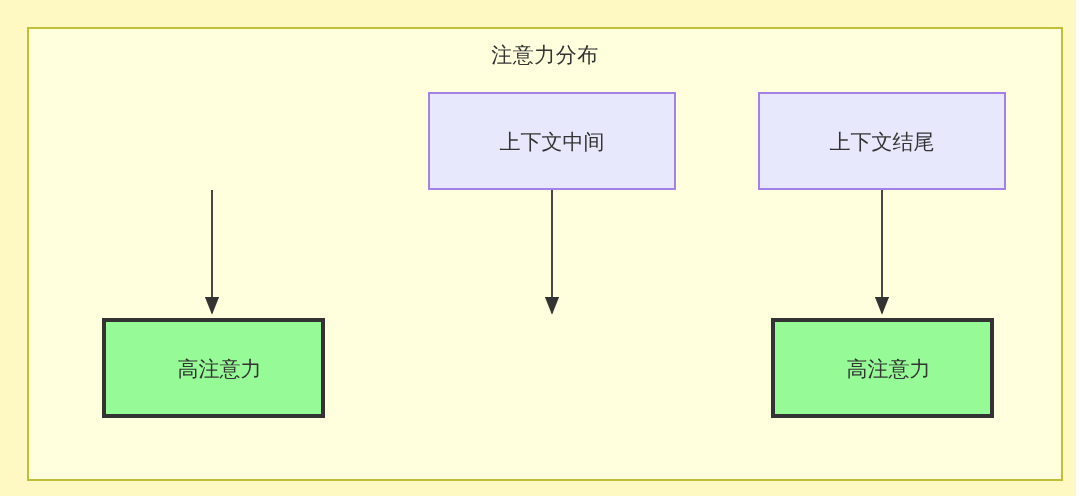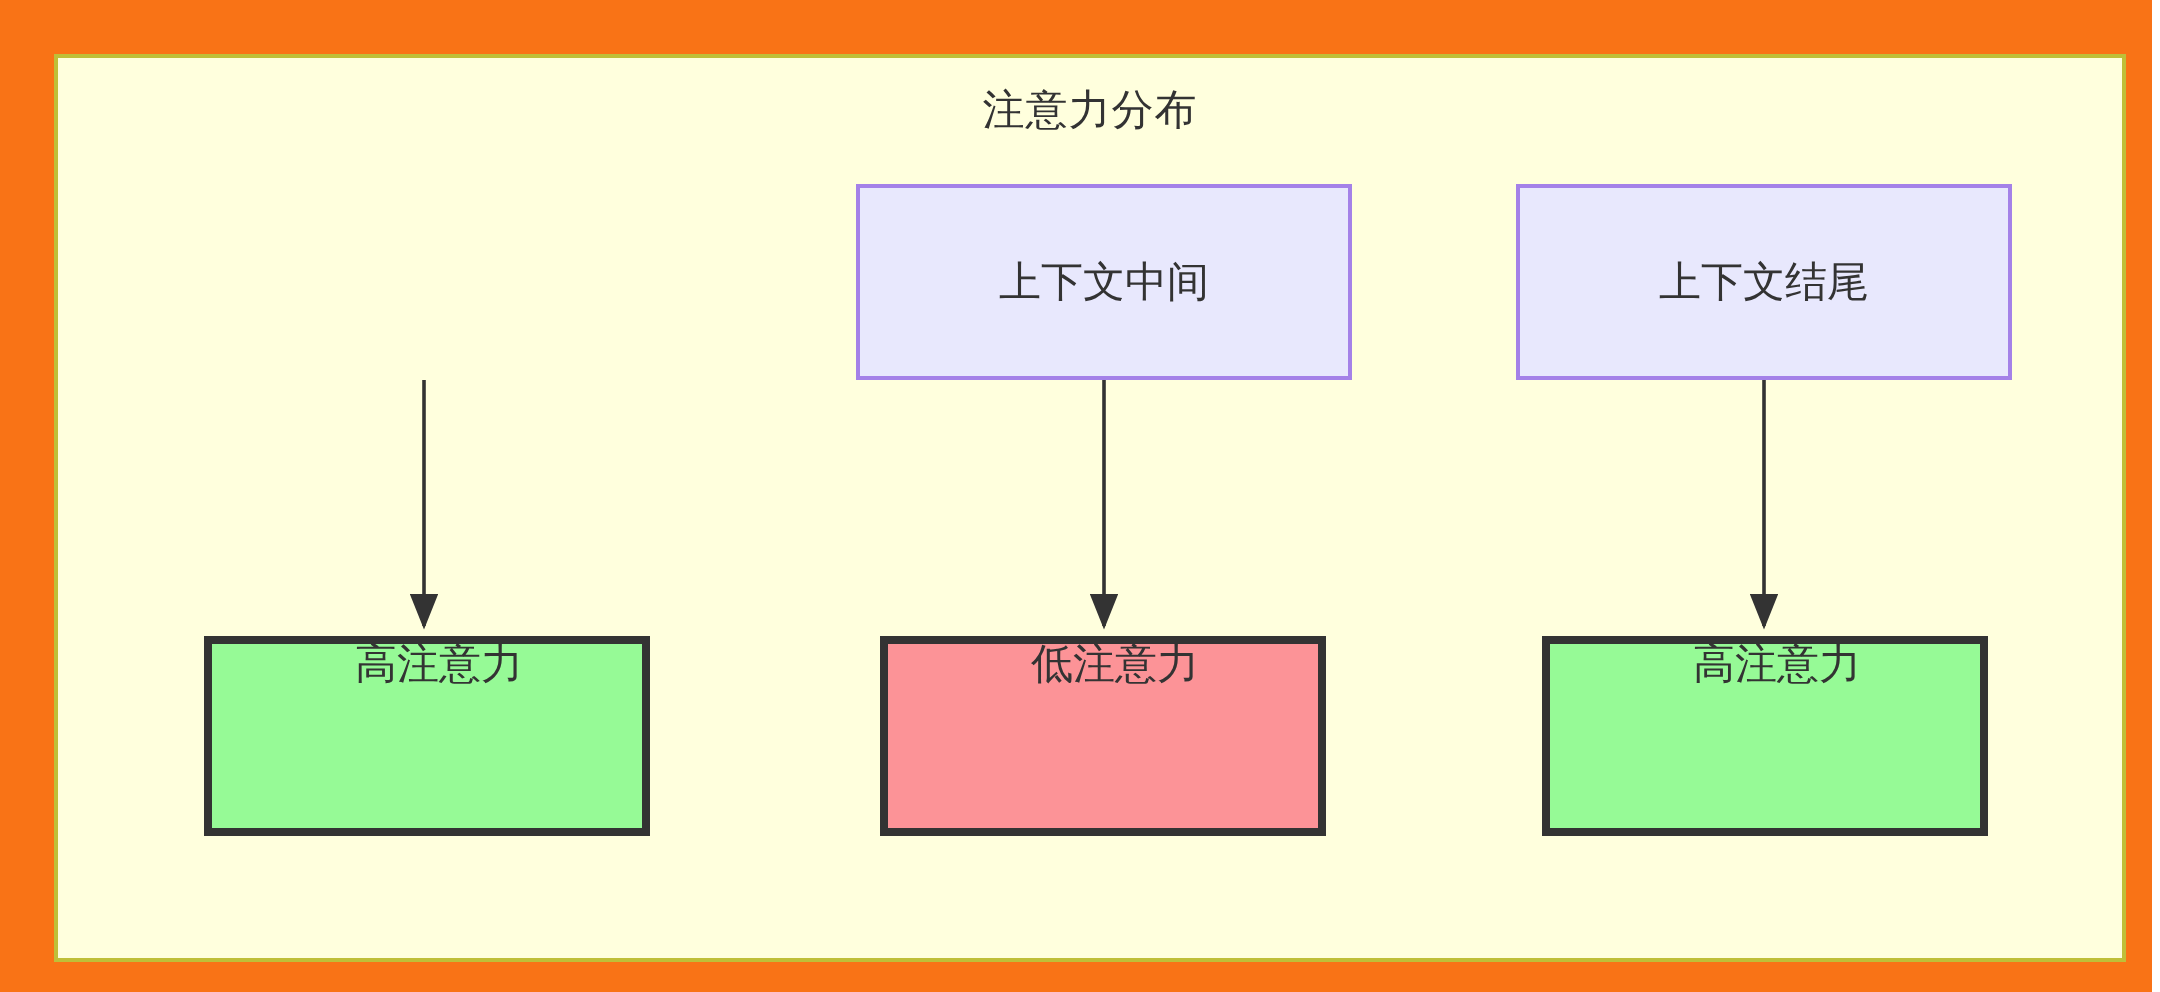--- a/index.html
+++ b/index.html
@@ -10,21 +10,21 @@
   body {
     width: 1080px;
     height: 496px;
     font-family: "Liberation Sans", "DejaVu Sans", sans-serif;
     overflow: hidden;
   }
   #stage {
     position: relative;
     width: 1076px;
     height: 496px;
-    background: #f97316;
+    background: #fef9c3;
   }
 
   
   .subgraph {
     position: absolute;
     left: 27px;
     top: 27px;
     width: 1036px;
     height: 454px;
     background: #ffffdd;
@@ -63,21 +63,21 @@
   }
 
   
   .node-attention {
     position: absolute;
     width: 223px;
     height: 100px;
     border: 4px solid #333333;
     box-sizing: border-box;
     display: flex;
-    align-items: flex-start;
+    align-items: center;
     justify-content: center;
     padding-left: 12px;
   }
   .node-attention .node-label {
     font-size: 21px;
     color: #333333;
     white-space: nowrap;
     line-height: 1;
   }
   .attn-high { background: #96fa96; }
@@ -119,21 +119,18 @@
   </div>
 
   <div class="node-context" style="left:758px; top:92px;">
     <span class="node-label">上下文结尾</span>
   </div>
 
   <div class="node-attention attn-high" style="left:102px; top:318px;">
     <span class="node-label">高注意力</span>
   </div>
 
-  <div class="node-attention attn-low" style="left:440px; top:318px;">
-    <span class="node-label">低注意力</span>
-  </div>
 
   <div class="node-attention attn-high" style="left:771px; top:318px;">
     <span class="node-label">高注意力</span>
   </div>
 
 </div>
 
 </body></html>

